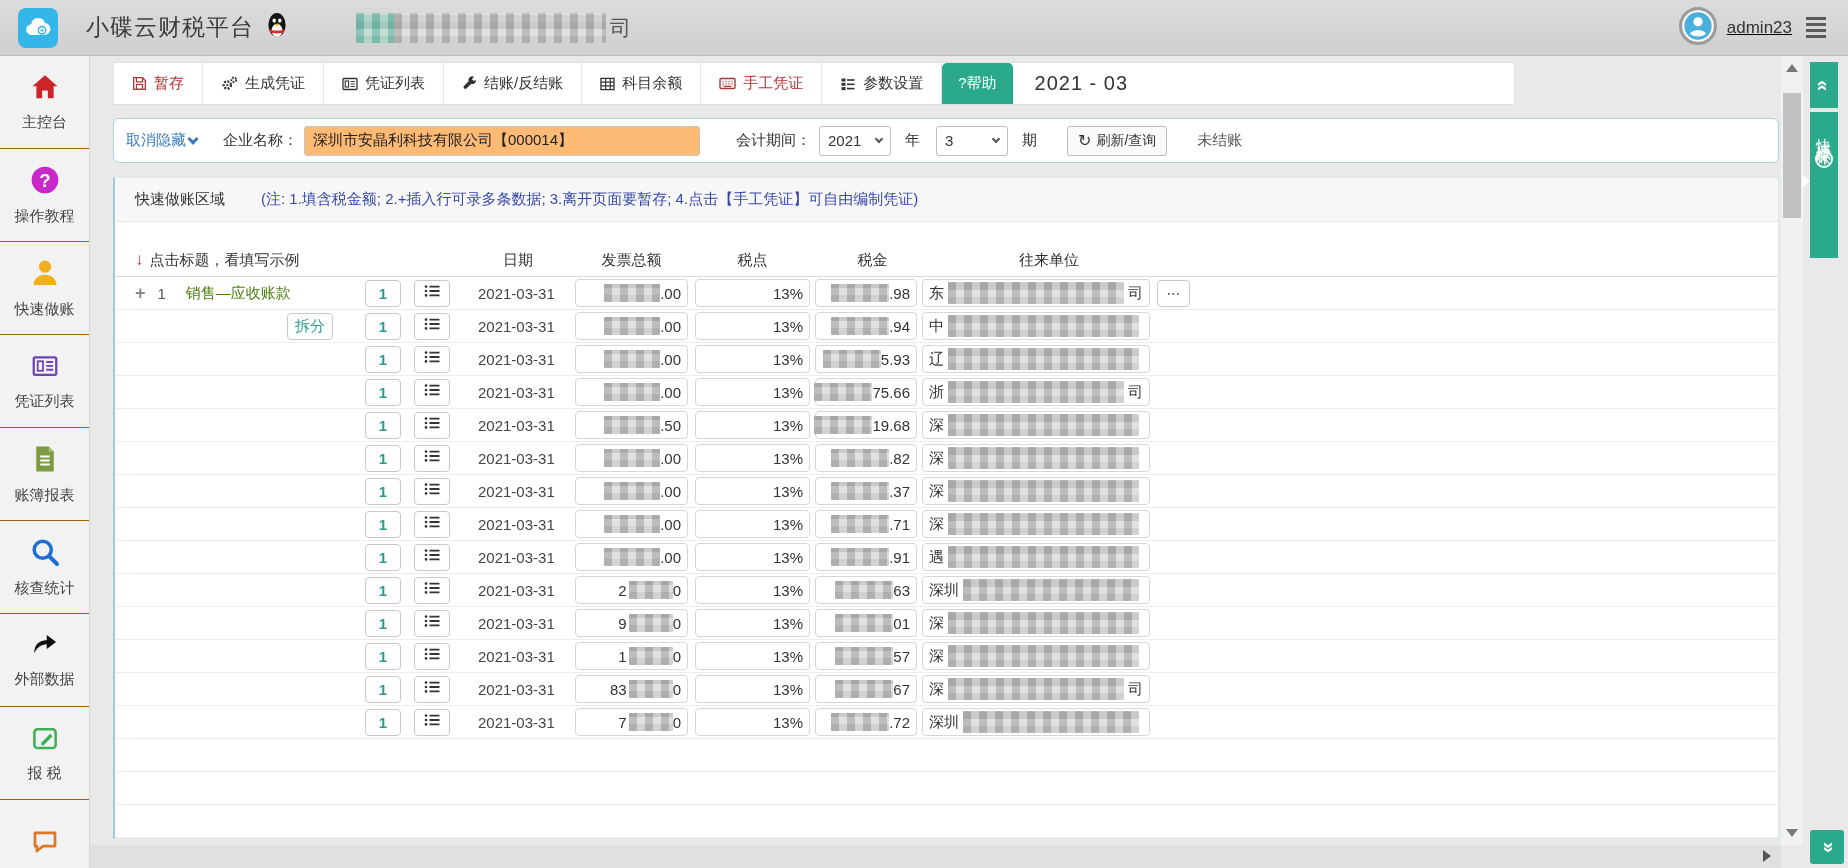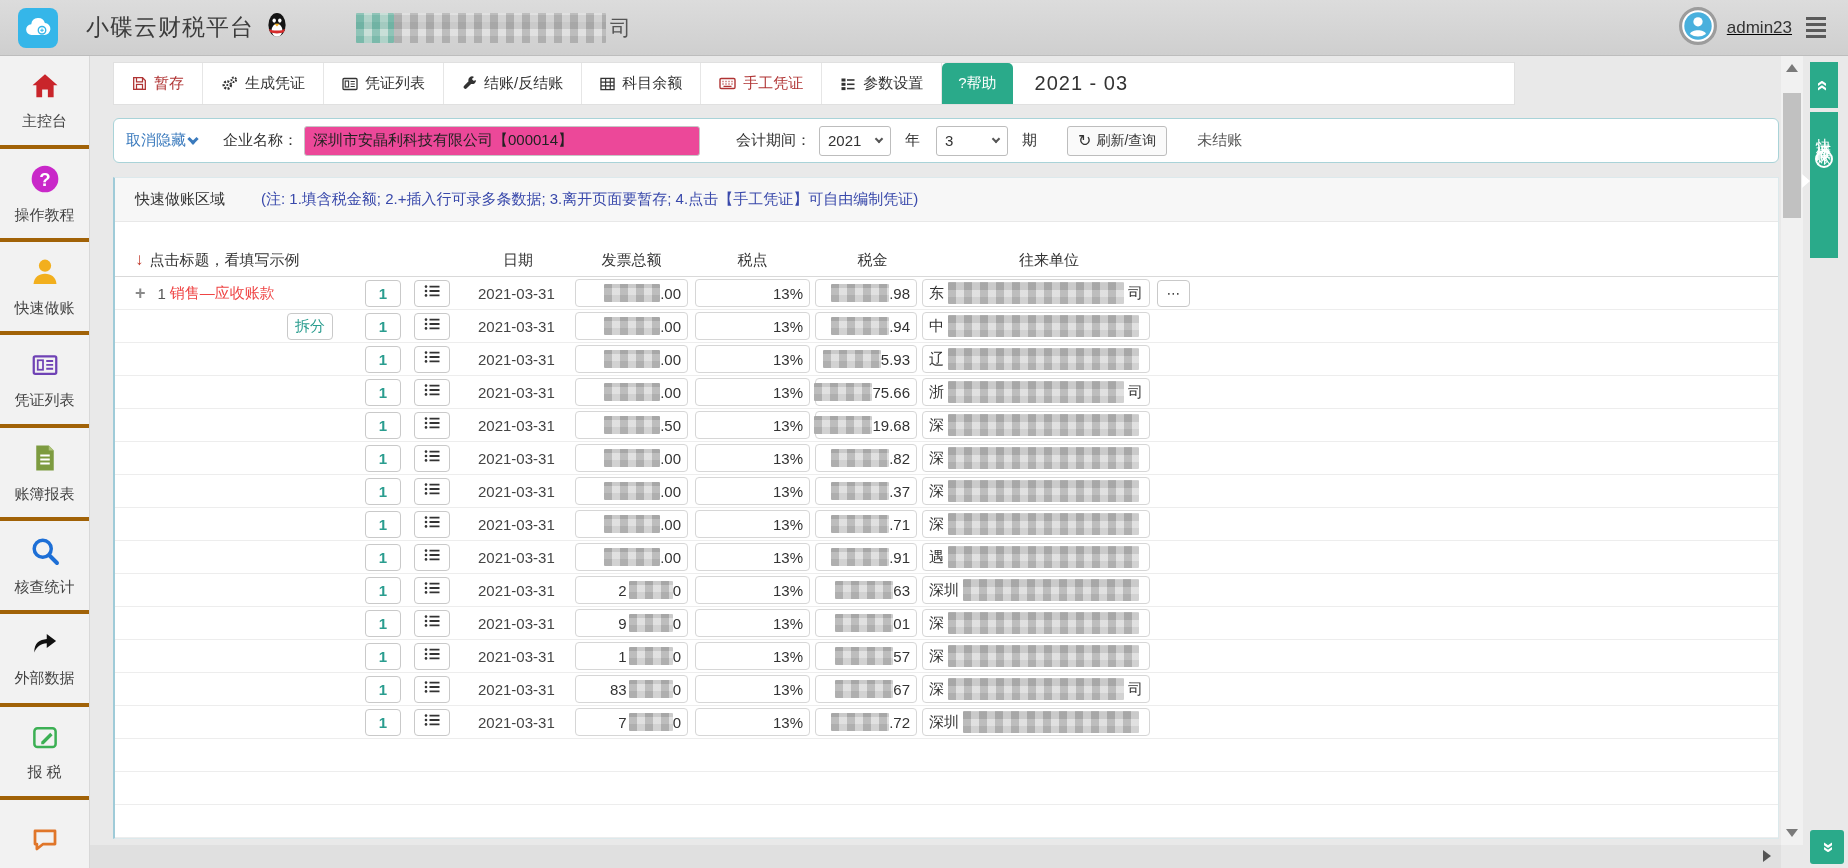--- a/index.html
+++ b/index.html
@@ -16,21 +16,21 @@
   .head-mask{display:flex;align-items:center;margin-left:66px;}
   .head-mask .tail{font-size:21px;color:#555;margin-left:4px;}
   .top-right{margin-left:auto;display:flex;align-items:center;gap:10px;text-decoration:underline;}
   .username{font-size:17px;color:#333;}
   .hamburger{display:flex;flex-direction:column;gap:3px;cursor:pointer;padding:4px;}
   .hamburger i{display:block;width:20px;height:3px;background:#5a5a5a;}
 
   
   .sidebar{position:absolute;left:0;top:56px;width:90px;height:812px;background:#f2f2f2;
     border-right:1px solid #d8d8d8;overflow:hidden;}
-  .side-item{height:93px;border-bottom:4px solid #a16207;display:flex;flex-direction:column;
+  .side-item{height:93px;border-bottom:1px solid #a16207;display:flex;flex-direction:column;
     align-items:center;justify-content:center;gap:7px;cursor:pointer;}
   .side-item .lbl{font-size:15px;color:#444;white-space:nowrap;}
 
   
   .main{position:absolute;left:90px;top:56px;width:1691px;height:789px;overflow:hidden;}
 
   .toolbar{margin:6px 0 0 23px;width:1402px;height:43px;background:#fff;border:1px solid #e0e0e0;
     display:flex;align-items:center;}
   .tbtn{height:100%;display:flex;align-items:center;gap:7px;padding:0 18px;border-right:1px solid #e6e6e6;
     font-size:15px;color:#333;cursor:pointer;background:#fff;white-space:nowrap;}
@@ -39,21 +39,21 @@
   .tbtn .ticon{display:flex;align-items:center;}
   .period{margin-left:22px;font-size:20px;color:#333;letter-spacing:1px;}
 
   .filterbar{margin:13px 0 0 23px;width:1666px;height:45px;background:#fff;border:1px solid #a9d3d8;
     border-radius:6px;display:flex;align-items:center;padding:0 12px;font-size:15px;color:#333;}
   .cancel-hide{color:#3a7abd;font-weight:normal;display:flex;align-items:center;gap:3px;cursor:pointer;}
   .chev{width:8px;height:8px;border-right:3px solid #3a7abd;border-bottom:3px solid #3a7abd;
     transform:rotate(45deg);margin-top:-4px;}
   .chev.small{width:6px;height:6px;border-width:2px;border-color:#555;}
   .f-label{margin-left:26px;}
-  .f-input{margin-left:6px;width:396px;height:30px;border:1px solid #c6c6c6;border-radius:3px;background:#ec4899;
+  .f-input{margin-left:6px;width:396px;height:30px;border:1px solid #c6c6c6;border-radius:3px;background:#fdba74;
     display:flex;align-items:center;padding:0 8px;font-size:15px;color:#222;}
   .select{height:30px;border:1px solid #bdbdbd;border-radius:3px;background:#fff;display:flex;
     align-items:center;justify-content:space-between;padding:0 8px;width:72px;cursor:pointer;}
   .btn{height:30px;border:1px solid #bdbdbd;border-radius:3px;background:#fafafa;display:flex;
     align-items:center;gap:5px;padding:0 10px;font-size:14px;color:#333;cursor:pointer;}
   .status{margin-left:30px;color:#555;}
 
   .quick-panel{margin:14px 0 0 23px;width:1666px;height:662px;background:#fff;
     border:1px solid #dce9ec;border-left:2px solid #9fcbd8;overflow:hidden;}
   .panel-head{height:44px;background:#f7f7f7;border-bottom:1px solid #e8e8e8;display:flex;
@@ -70,21 +70,21 @@
   .th-inv{width:113px;margin-left:17px;}
   .th-rate{width:115px;margin-left:7px;}
   .th-tax{width:115px;margin-left:5px;}
   .th-comp{width:228px;margin-left:5px;}
 
   .trow{display:flex;align-items:center;height:33px;border-bottom:1px solid #ededed;padding-left:20px;}
   .trow-empty{height:33px;border-bottom:1px solid #ededed;}
   .c-left{width:230px;display:flex;align-items:center;}
   .plus{color:#8a8a8a;font-weight:bold;font-size:18px;}
   .row-index{color:#555;font-size:15px;margin-left:12px;}
-  .row-link{color:#ef4444;font-size:15px;margin-left:4px;cursor:pointer;white-space:nowrap;}
+  .row-link{color:#4d7c0f;font-size:15px;margin-left:20px;cursor:pointer;white-space:nowrap;}
   .split-btn{margin-left:152px;width:46px;height:27px;border:1px solid #c9c9c9;border-radius:4px;
     background:#fff;color:#2a9d8f;font-size:15px;display:flex;align-items:center;justify-content:center;cursor:pointer;}
   .c-num{width:36px;height:27px;border:1px solid #c9c9c9;border-radius:4px;background:#fff;
     color:#2a9d8f;font-weight:bold;font-size:15px;display:flex;align-items:center;justify-content:center;cursor:pointer;}
   .c-list{width:36px;height:27px;margin-left:13px;border:1px solid #c9c9c9;border-radius:4px;background:#fff;
     display:flex;align-items:center;justify-content:center;cursor:pointer;}
   .c-date{width:80px;margin-left:28px;font-size:15px;color:#444;}
   .box{height:28px;border:1px solid #d6d6d6;border-radius:4px;background:#fff;display:flex;
     align-items:center;font-size:15px;color:#333;padding:0 6px;}
   .b-inv{width:113px;margin-left:17px;justify-content:flex-end;}

